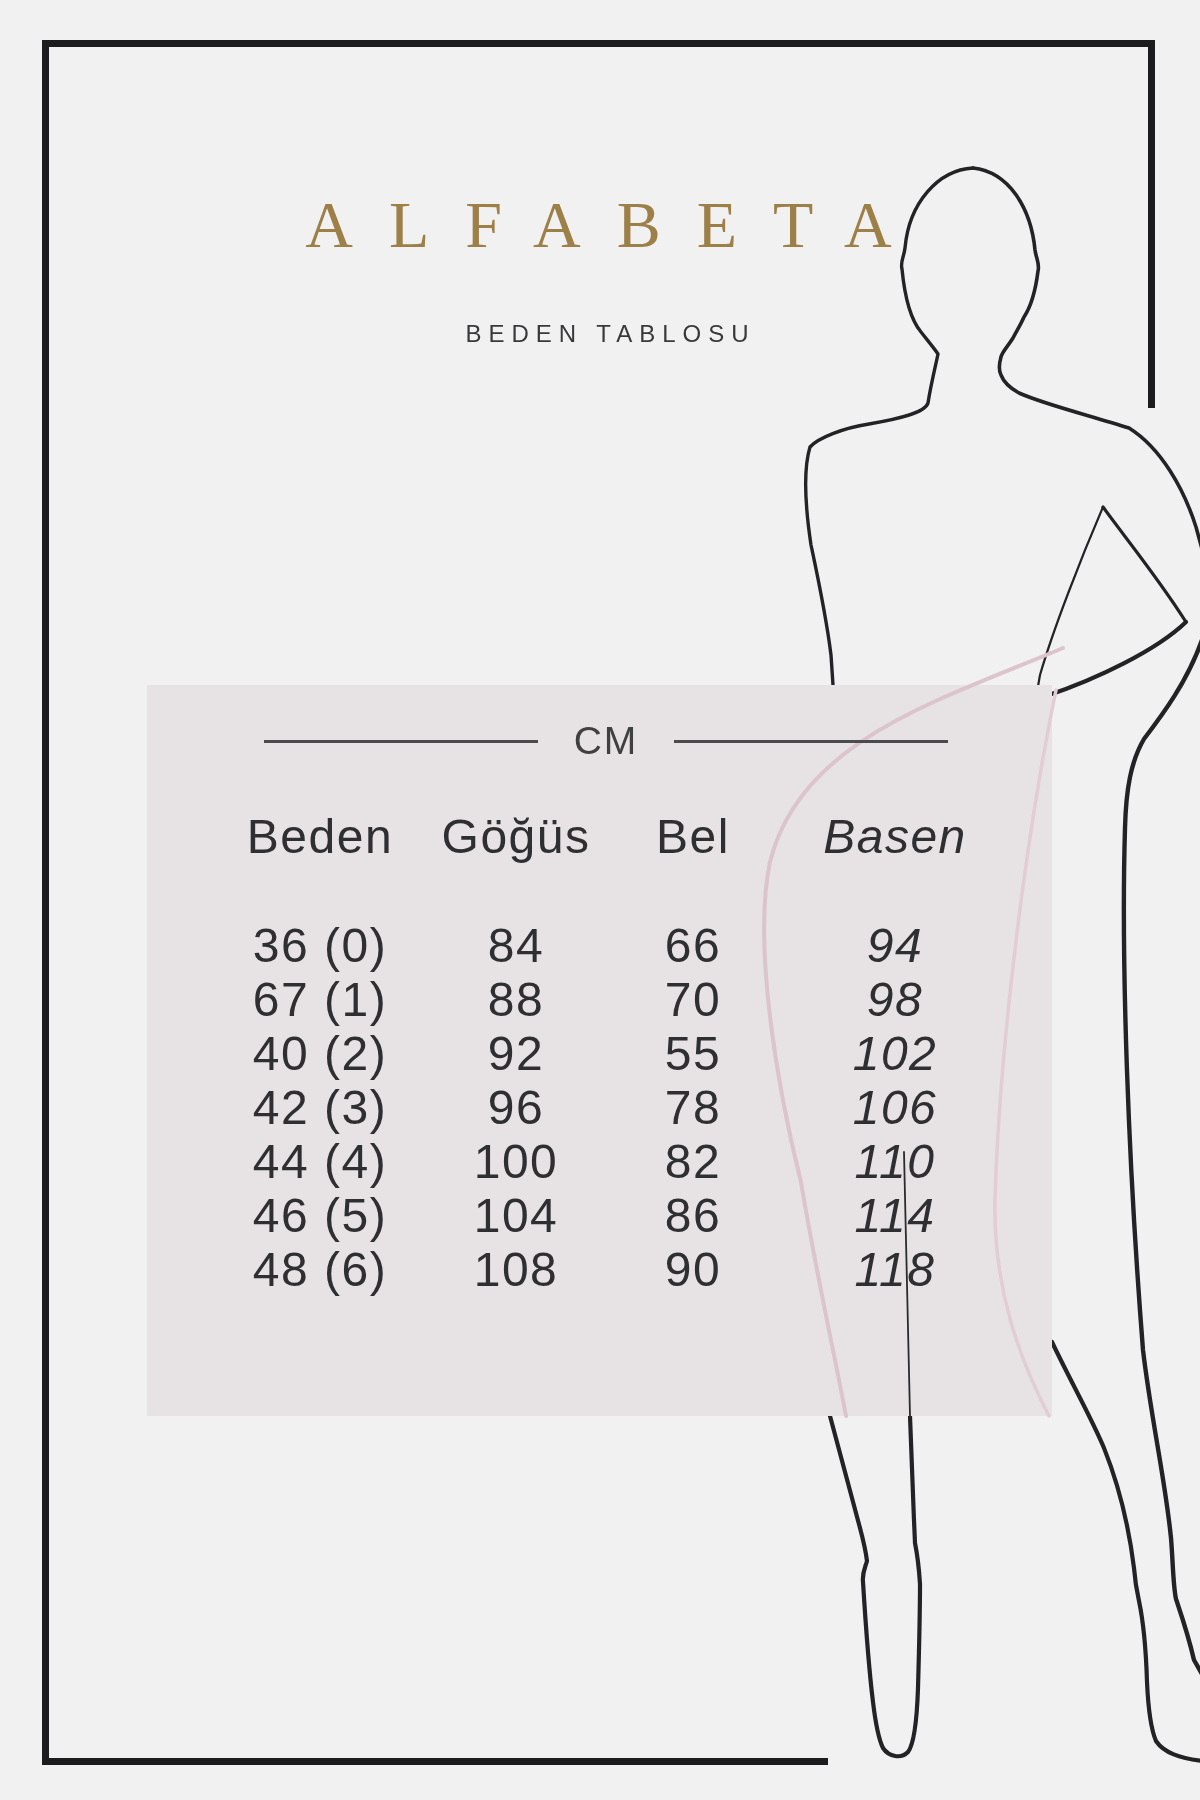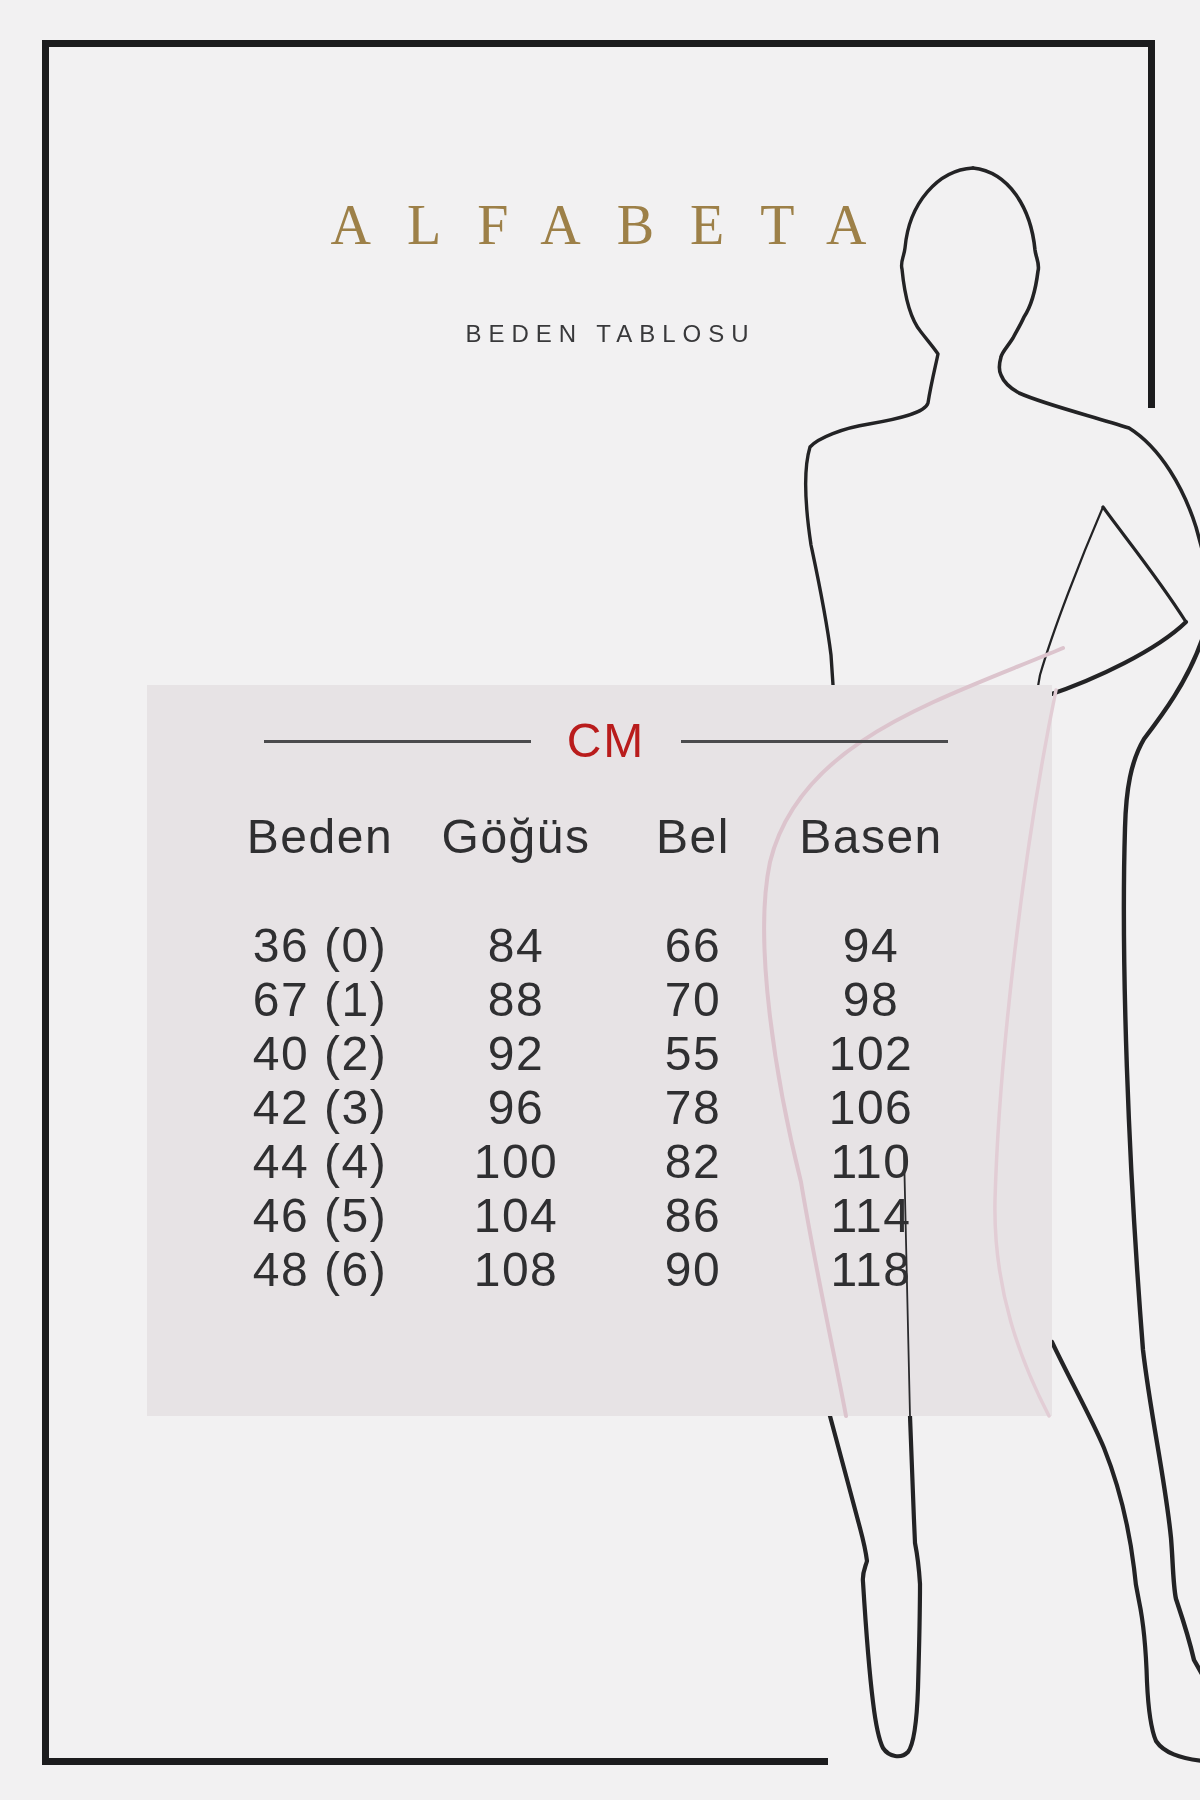--- a/index.html
+++ b/index.html
@@ -17,21 +17,21 @@
   .frame-top{left:42px;top:40px;width:1113px;height:7px;}
   .frame-left{left:42px;top:40px;width:7px;height:1725px;}
   .frame-right{left:1148px;top:40px;width:7px;height:368px;}
   .frame-bottom{left:42px;top:1758px;width:786px;height:7px;}
 
   
   .brand{position:absolute;left:42px;top:0;width:1113px;text-align:center;z-index:2;}
   .brand-title{
     position:absolute;left:0;top:190px;width:100%;
     font-family:"Liberation Serif", serif;
-    font-size:56px;line-height:70px;font-weight:400;
+    font-size:66px;line-height:70px;font-weight:400;
     letter-spacing:36px;padding-left:36px;box-sizing:border-box;
     color:#9d8048;
   }
   .brand-subtitle{
     position:absolute;left:0;top:320px;width:100%;
     font-size:24px;line-height:28px;font-weight:400;
     letter-spacing:7px;padding-left:24px;box-sizing:border-box;
     color:#39393b;
   }
 
@@ -48,34 +48,34 @@
   .panel-content{
     position:absolute;left:147px;top:685px;width:905px;height:731px;
     z-index:6;color:#2f2f31;
   }
   .cm-row{
     position:absolute;left:117px;top:38px;width:684px;height:36px;
     display:flex;align-items:center;
   }
   .cm-line{flex:1;height:3px;background:#4b4b4d;}
   .cm-label{
-    margin:0 36px;font-size:48px;line-height:36px;letter-spacing:2px;
-    color:#b91c1c;
+    margin:0 36px;font-size:39px;line-height:36px;letter-spacing:2px;
+    color:#404040;
   }
   .hcell,.cell{
     position:absolute;transform:translate(-50%,-50%);
     font-size:48px;letter-spacing:1.5px;white-space:nowrap;color:#2f2f31;
   }
   .hcell{top:151px;}
   .trow{position:absolute;left:0;width:100%;height:0;}
   .trow .cell{top:0;text-align:right;}
   .c1{left:173px;}
   .c2{left:369px;}
   .c3{left:546px;}
-  .c4{left:724px;}
+  .c4{left:748px;font-style:italic;}
 </style>
 </head>
 <body>
 
 <div class="page">
 
   <div class="frame frame-top"></div>
   <div class="frame frame-left"></div>
   <div class="frame frame-right"></div>
   <div class="frame frame-bottom"></div>

